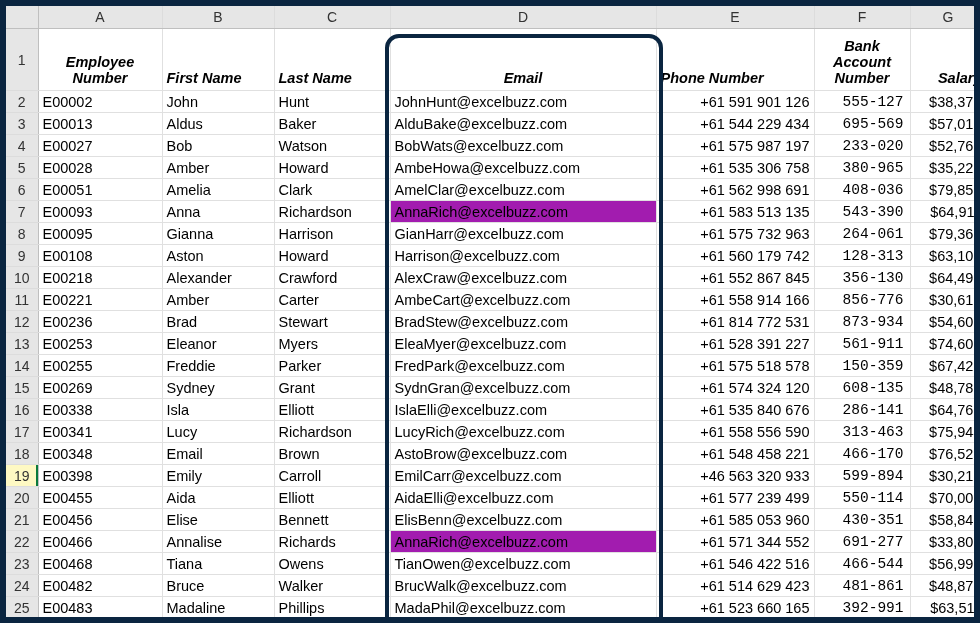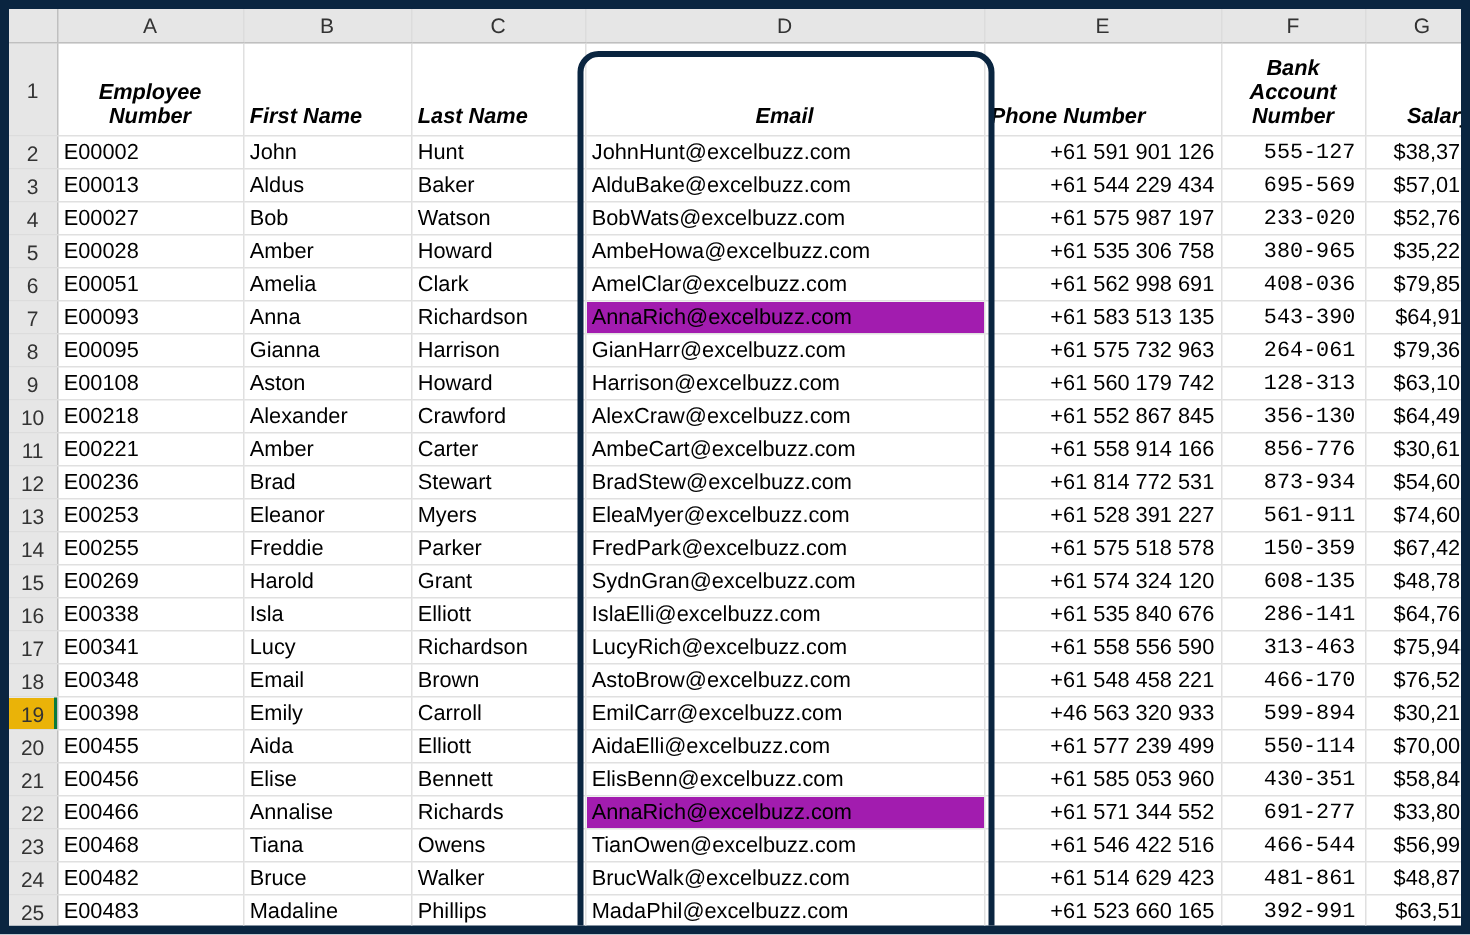--- a/index.html
+++ b/index.html
@@ -9,21 +9,21 @@
   td.h,td.rh{background:#e6e6e6;text-align:center;font-weight:normal;color:#333;font-size:14px;}
   td.h{border-bottom:1px solid #bfbfbf;border-right:1px solid #dcdcdc;height:22px;}
   td.rh{border-right:1px solid #bfbfbf;border-bottom:1px solid #dcdcdc;width:32px;height:21px;vertical-align:middle;}
   td.corner{background:#e6e6e6;border-right:1px solid #bfbfbf;border-bottom:1px solid #bfbfbf;width:32px;}
   td.cell{border-bottom:1px solid #e0e0e0;border-right:1px solid #e0e0e0;height:21px;padding:0 4px;white-space:nowrap;overflow:hidden;vertical-align:middle;}
   tr.hdr td.cell{font-weight:bold;text-align:left;height:auto;vertical-align:bottom;padding-bottom:3px;line-height:1.1;font-style:italic;}
   tr.hdr td.center{text-align:center;}
   td.num{text-align:right;padding-right:6px;font-family:Liberation Mono, monospace;}
   td.phone{text-align:right;padding-right:4px;margin-left:16px;}
   td.sal{text-align:right;padding-right:4px;}
-  tr.sel-row td.rh{background:#eab308;position:relative;}
+  tr.sel-row td.rh{background:#fef9c3;position:relative;}
   tr.sel-row td.rh::after{content:"";position:absolute;right:0;top:0;bottom:0;width:2px;background:#0a7a3c;}
   .hl{background:#a21caf;}
   .email-col{position:relative;}
   .box-outline{position:absolute;pointer-events:none;border:4px solid #0a2540;border-radius:14px;top:28px;left:379px;width:270px;height:590px;z-index:5;}
 </style>
 </head>
 <body>
 <div class="frame">
 
 <table>
@@ -186,21 +186,21 @@
           <td class="cell">Freddie</td>
           <td class="cell">Parker</td>
           <td class="cell">FredPark@excelbuzz.com</td>
           <td class="cell phone">+61 575 518 578</td>
           <td class="cell num">150-359</td>
           <td class="cell sal">$67,427</td>
         </tr>
         <tr>
           <td class="rh">15</td>
           <td class="cell">E00269</td>
-          <td class="cell">Harold</td>
+          <td class="cell">Sydney</td>
           <td class="cell">Grant</td>
           <td class="cell">SydnGran@excelbuzz.com</td>
           <td class="cell phone">+61 574 324 120</td>
           <td class="cell num">608-135</td>
           <td class="cell sal">$48,782</td>
         </tr>
         <tr>
           <td class="rh">16</td>
           <td class="cell">E00338</td>
           <td class="cell">Isla</td>

